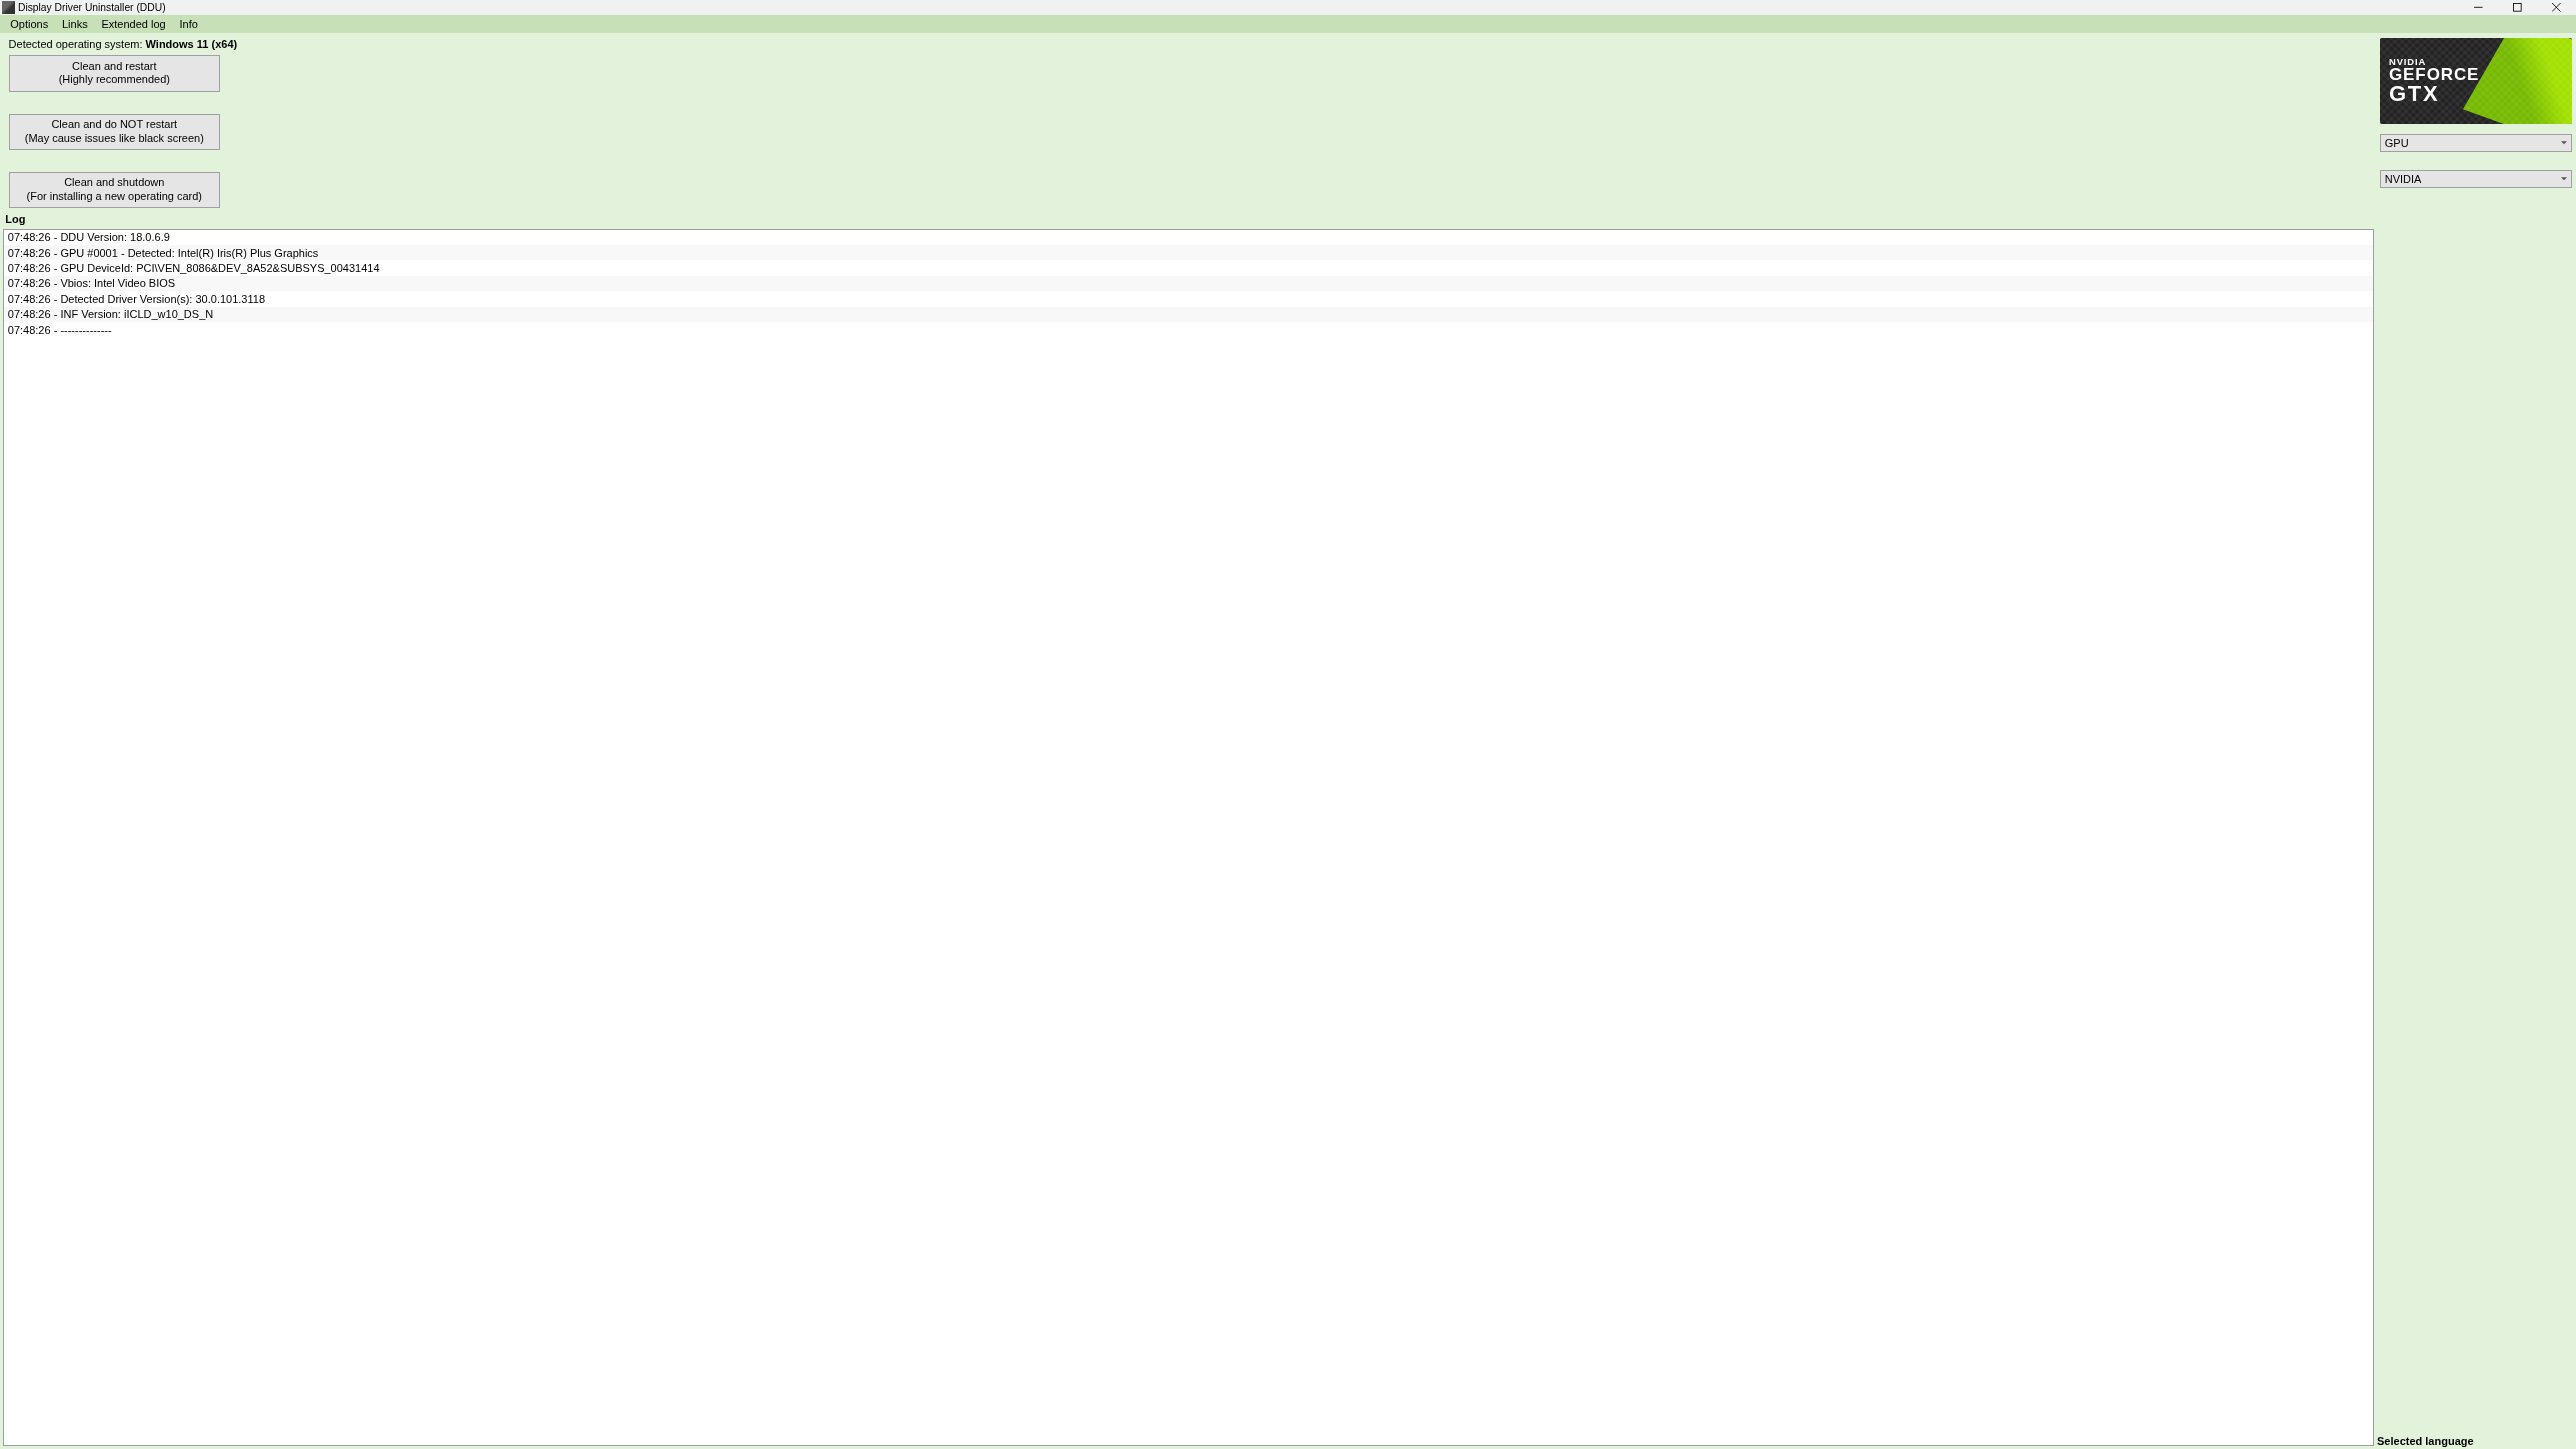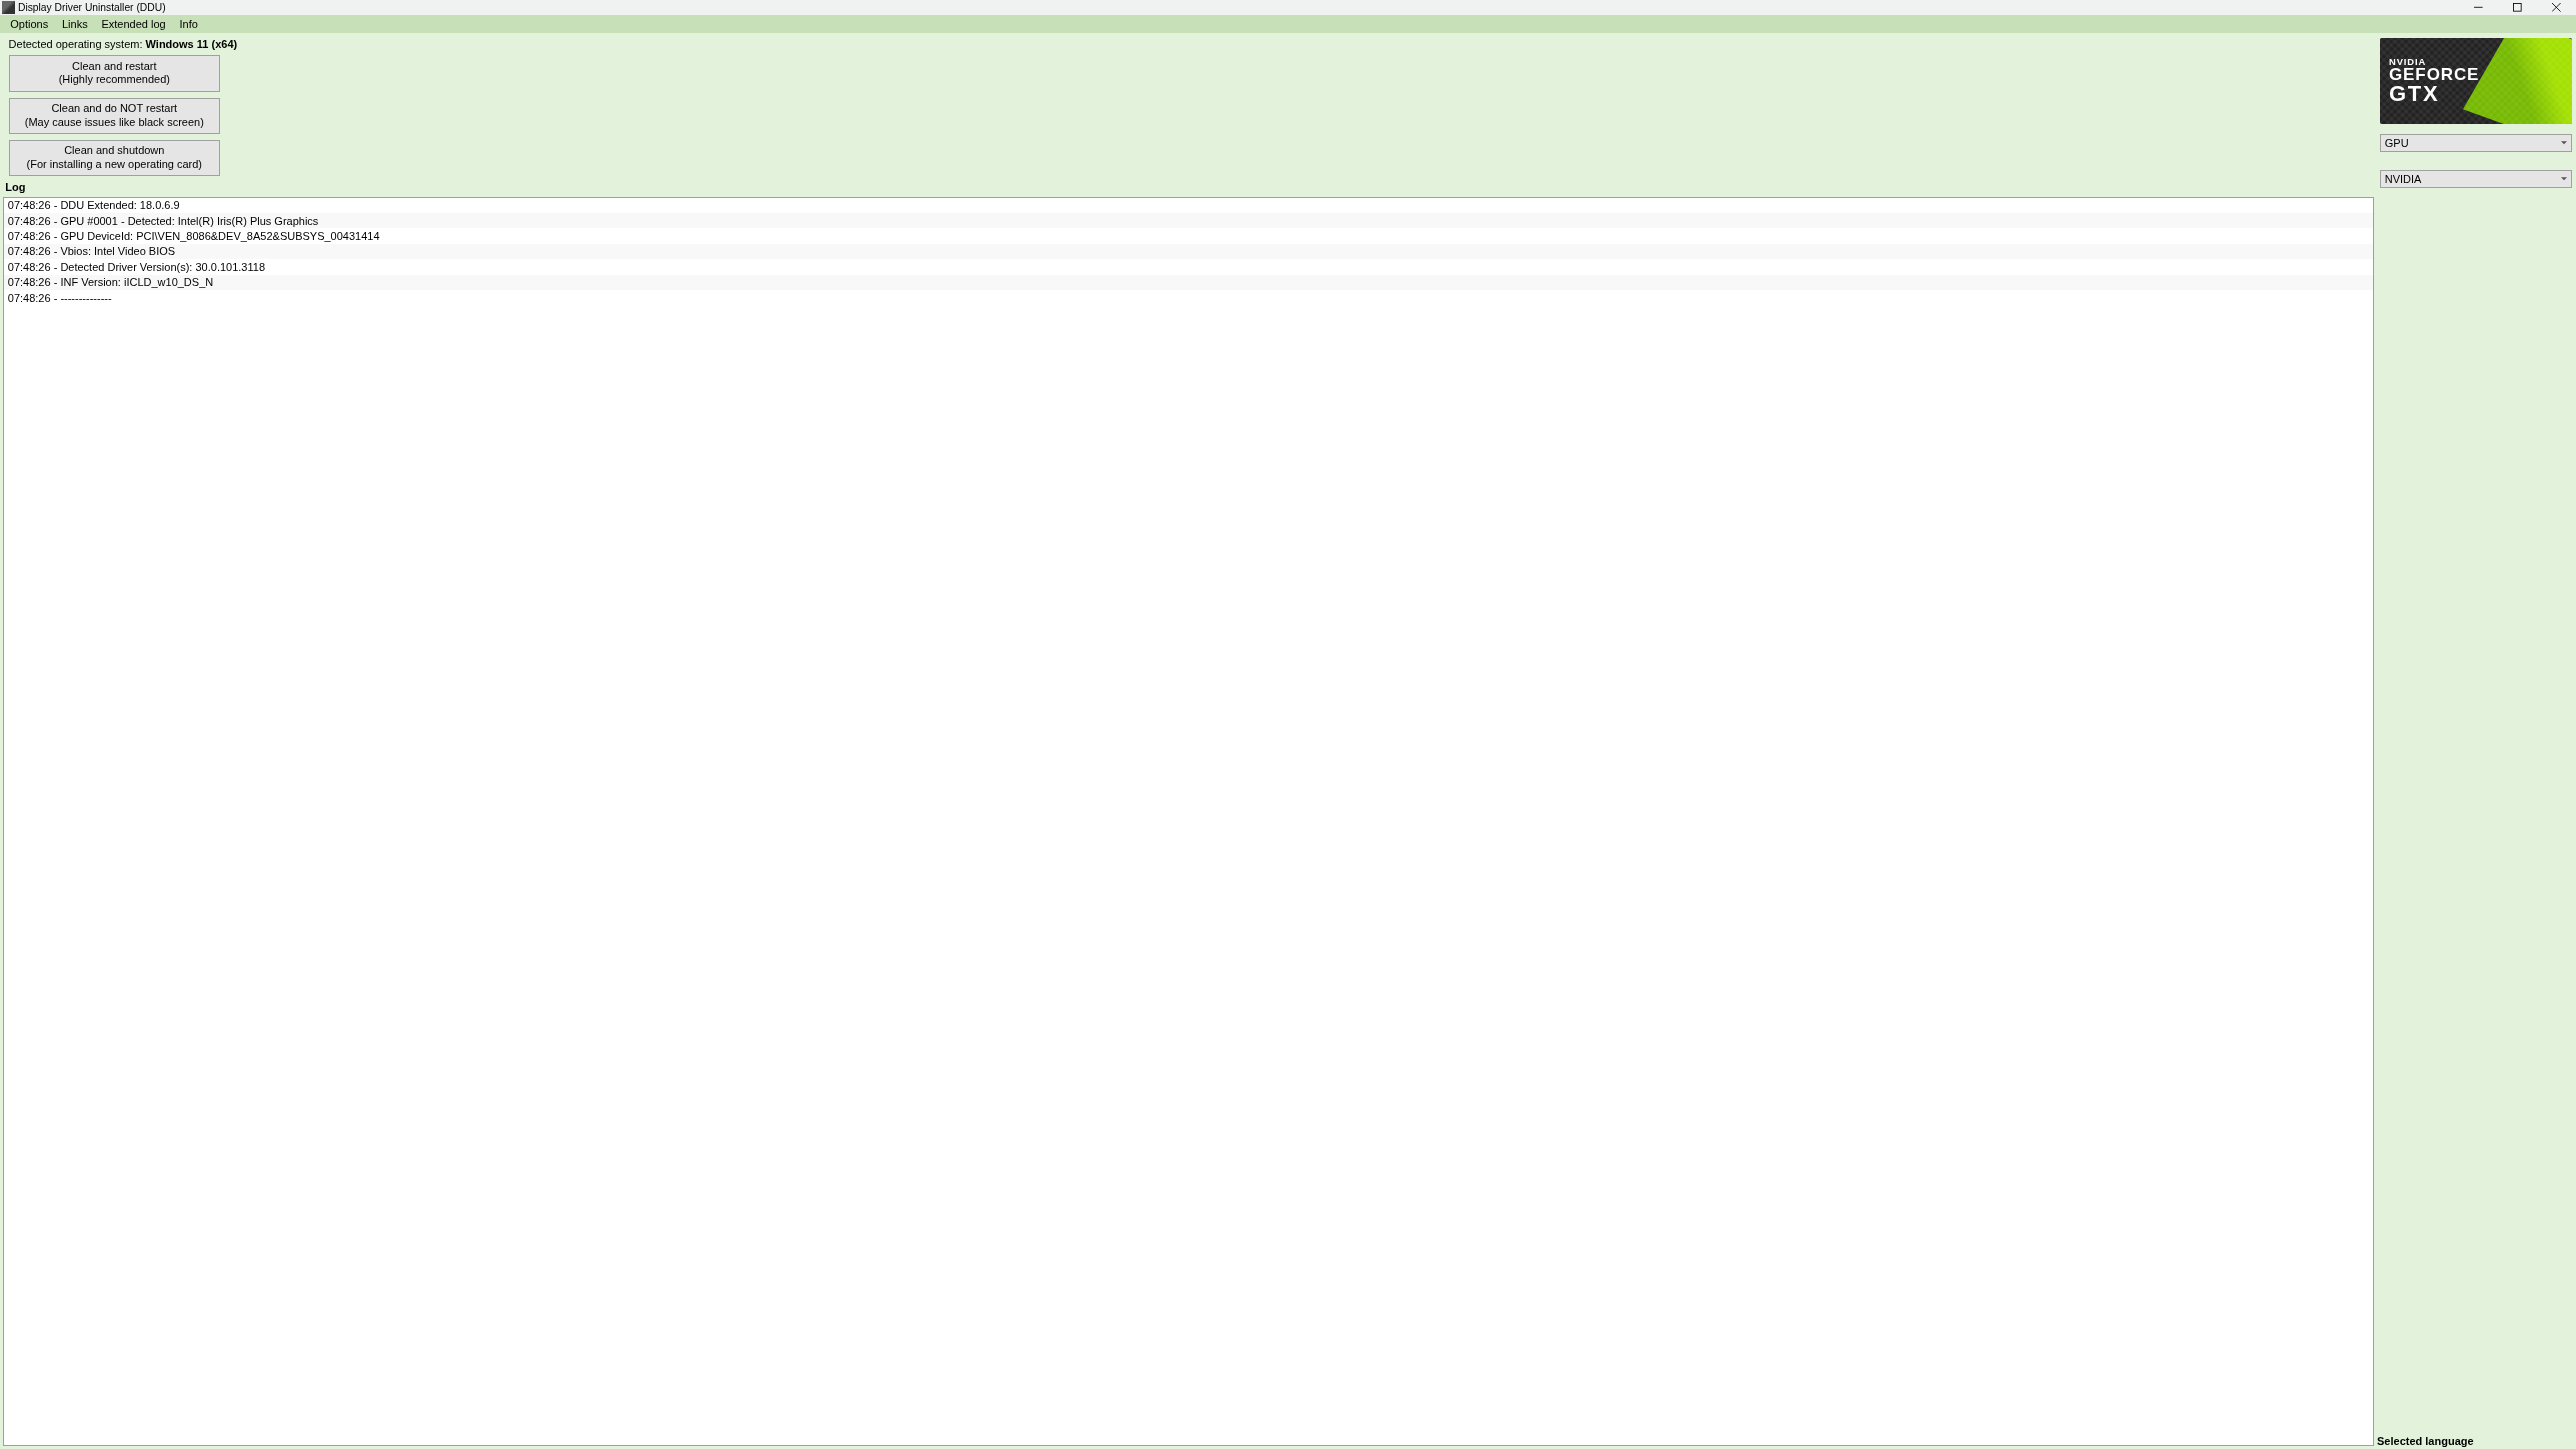--- a/index.html
+++ b/index.html
@@ -20,21 +20,21 @@
   .menubar-item { padding: 0.9px 6.9px; text-align: right; }
 
   
   .content { flex: 1; display: flex; background: #e3f2db; overflow: hidden; }
   .left-pane { flex: 1; display: flex; flex-direction: column; padding: 3.4px 0 0 0; }
   .right-pane { width: 199px; display: flex; flex-direction: column; padding: 5.2px 3.4px 0 3.4px; position: relative; }
 
   .os-line { padding: 1.7px 8.6px 5.2px 8.6px; font-size: 11px; }
   .os-line b { font-weight: 700; }
 
-  .clean-buttons { display: flex; flex-direction: column; gap: 6px; padding: 0 0 5.2px 8.6px; width: 220px; }
+  .clean-buttons { display: flex; flex-direction: column; gap: 22px; padding: 0 0 5.2px 8.6px; width: 220px; }
   .clean-btn { border: 0.9px solid #a0a0a0; background: #e5e5e5; text-align: center; padding: 3.4px 5.2px; font-size: 11px; line-height: 1.25; cursor: default; }
   .clean-btn .line1 {}
   .clean-btn .line2 {}
 
   .log-label { font-weight: 700; padding: 0 0 1.7px 5.2px; font-size: 11px; }
 
   .log-box { flex: 1; margin: 1.7px 3.4px 3.4px 3.4px; border: 0.9px solid #9e9e9e; background: #ffffff; overflow: auto; font-size: 11px; }
   .log-row { padding: 1.7px 3.4px; }
   .log-row:nth-child(even) { background: #f8f9f8; }
   .log-row:nth-child(odd) { background: #f1f2f1; }
@@ -129,21 +129,21 @@
         </div>
         <div class="clean-btn">
           <div class="line1">Clean and shutdown</div>
           <div class="line2">(For installing a new operating card)</div>
         </div>
       </div>
 
       <div class="log-label">Log</div>
 
       <div class="log-box">
-        <div class="log-row">07:48:26 - DDU Extended: 18.0.6.9</div>
+        <div class="log-row">07:48:26 - DDU Version: 18.0.6.9</div>
         <div class="log-row">07:48:26 - GPU #0001 - Detected: Intel(R) Iris(R) Plus Graphics</div>
         <div class="log-row">07:48:26 - GPU DeviceId: PCI\VEN_8086&amp;DEV_8A52&amp;SUBSYS_00431414</div>
         <div class="log-row">07:48:26 - Vbios: Intel Video BIOS</div>
         <div class="log-row">07:48:26 - Detected Driver Version(s): 30.0.101.3118</div>
         <div class="log-row">07:48:26 - INF Version: iICLD_w10_DS_N</div>
         <div class="log-row">07:48:26 - --------------</div>
       </div>
 
     </div>
 

